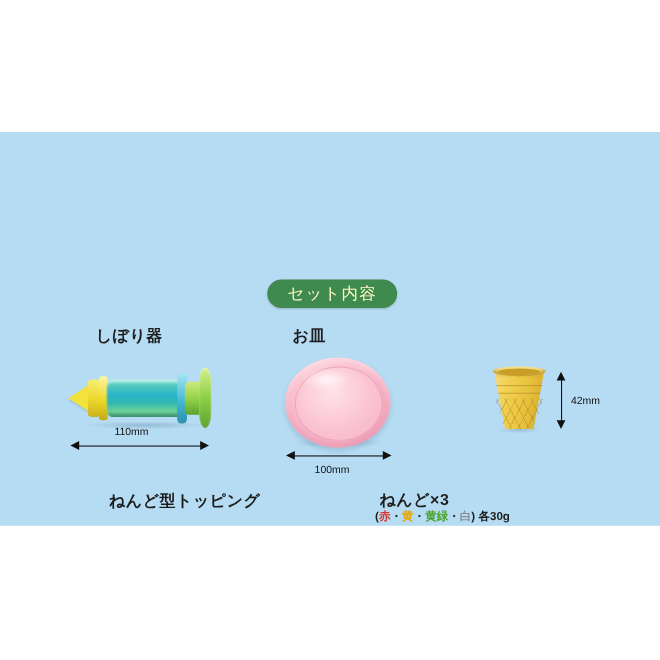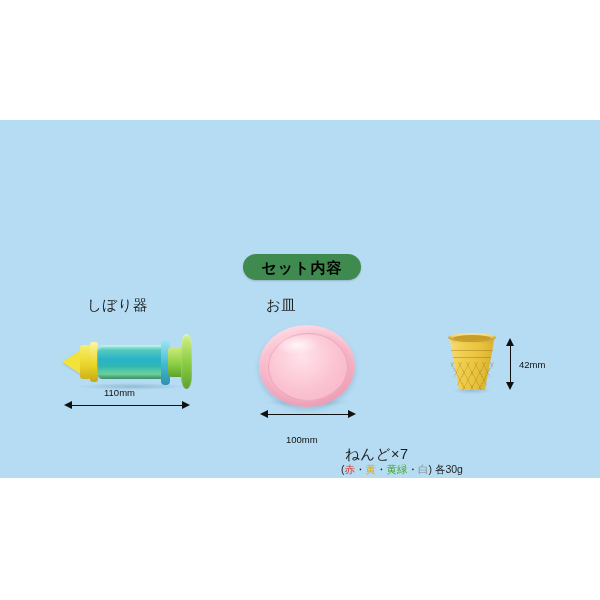--- a/index.html
+++ b/index.html
@@ -15,26 +15,26 @@
   }
 
   
   .badge{
     position:absolute;left:243px;top:134px;width:118px;height:26px;
     background:#3f8a4e;border-radius:13px;
     display:flex;align-items:center;justify-content:center;
     box-shadow:0 1px 2px rgba(0,0,0,.18);
   }
   .badge span{
-    color:#000000;font-size:15px;font-weight:bold;letter-spacing:1px;
+    color:#fef9c3;font-size:15px;font-weight:normal;letter-spacing:1px;
     line-height:1;
   }
 
   
-  .lbl{position:absolute;color:#1d1d1d;font-weight:normal;white-space:nowrap;}
+  .lbl{position:absolute;color:#1d1d1d;font-weight:bold;white-space:nowrap;}
   .lbl-main{font-size:14.5px;letter-spacing:.5px;}
   .dim{position:absolute;color:#111;font-size:9.5px;white-space:nowrap;}
 
   
   .harrow{position:absolute;height:9px;}
   .harrow .bar{
     position:absolute;left:5px;right:5px;top:4px;height:1.4px;background:#111;
   }
   .harrow .tipL,.harrow .tipR{
     position:absolute;top:0;width:0;height:0;
@@ -199,36 +199,37 @@
       <div class="pl-shadow"></div>
       <div class="pl-outer"></div>
       <div class="pl-rim"></div>
       <div class="pl-gloss"></div>
     </div>
     <div class="harrow" style="left:260px;top:290px;width:96px;">
       <div class="tipL"></div>
         <div class="bar"></div>
         <div class="tipR"></div>
     </div>
-    <div class="dim" style="left:286px;top:302px;margin-top:12px;">100mm</div>
+    <div class="dim" style="left:286px;top:302px;">100mm</div>
 
     <div id="cone">
       <div class="cn-shadow"></div>
       <div class="cn-body"></div>
       <div class="cn-waffle"></div>
       <div class="cn-lipshade"></div>
       <div class="cn-ring" style="left:2px;top:14px;width:42px;"></div>
       <div class="cn-ring" style="left:4px;top:21px;width:38px;"></div>
       <div class="cn-rim"></div>
       <div class="cn-inner"></div>
     </div>
     <div class="varrow" style="left:506px;top:218px;height:52px;">
       <div class="tipT"></div>
         <div class="bar"></div>
         <div class="tipB"></div>
     </div>
     <div class="dim" style="left:519px;top:239px;">42mm</div>
 
-    <div class="lbl lbl-main" style="left:345px;top:325px;">ねんど×7</div>
+    <div class="lbl lbl-main" style="left:99px;top:326px;">ねんど型トッピング</div>
+    <div class="lbl lbl-main" style="left:345px;top:325px;">ねんど×3</div>
     <div class="lbl" id="clay-sub" style="left:341px;top:343px;font-size:10.5px;"><span style="color: rgb(29, 29, 29);">(</span><span style="color: rgb(216, 52, 43);">赤</span><span style="color: rgb(29, 29, 29);">・</span><span style="color: rgb(232, 165, 0);">黄</span><span style="color: rgb(29, 29, 29);">・</span><span style="color: rgb(74, 163, 46);">黄緑</span><span style="color: rgb(29, 29, 29);">・</span><span style="color: rgb(138, 143, 147);">白</span><span style="color: rgb(29, 29, 29);">)</span><span style="color: rgb(29, 29, 29);"> 各30g</span></div>
 
   </div>
 </div>
 
 </body></html>

